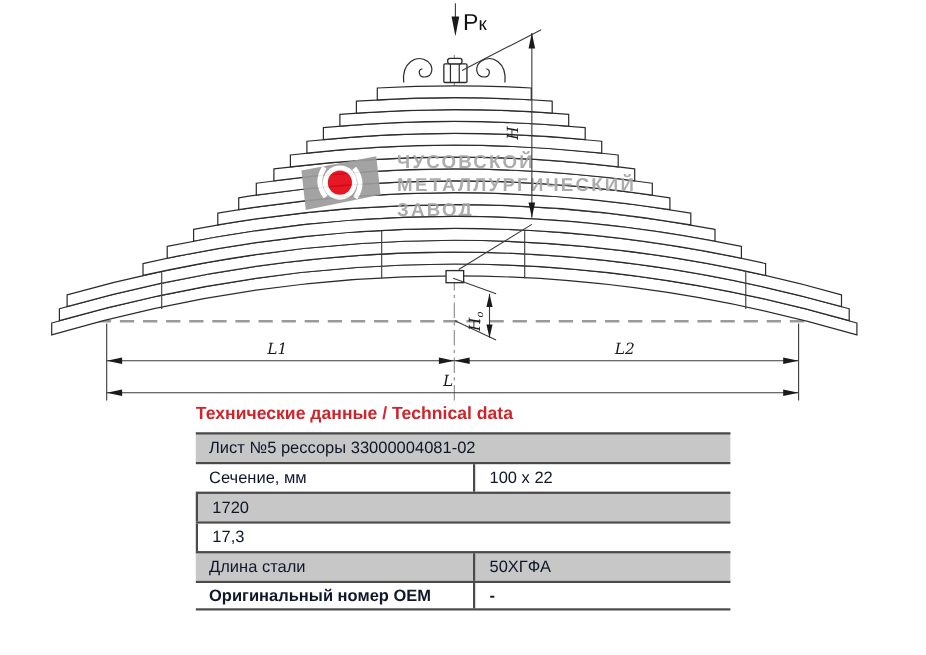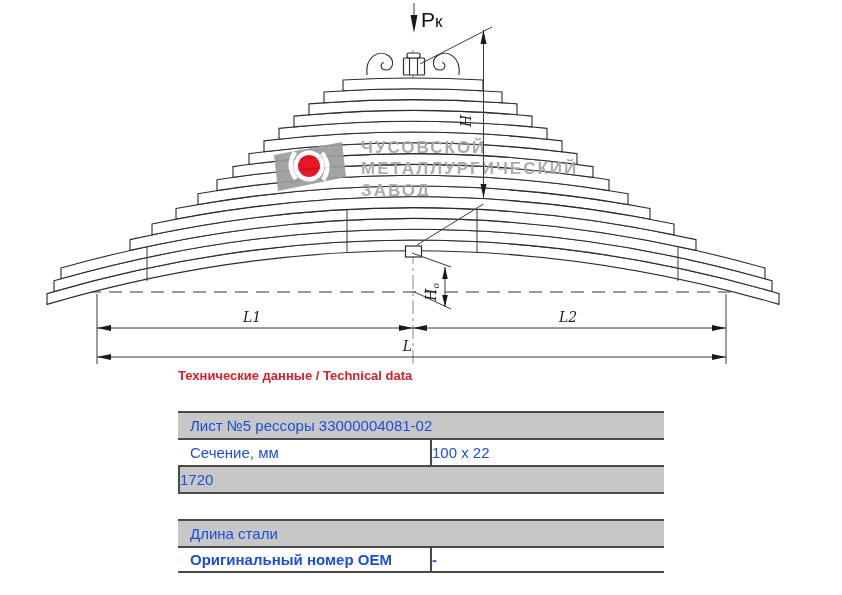--- a/index.html
+++ b/index.html
@@ -8,28 +8,28 @@
   svg{position:absolute;left:0;top:0;}
   .drawline{stroke:#2b2b2b;stroke-width:1.1;fill:none;}
   .leaf{stroke:#2b2b2b;stroke-width:1.1;fill:#ffffff;}
   .thin{stroke:#3a3a3a;stroke-width:1;fill:none;}
   .dim{stroke:#3a3a3a;stroke-width:1;fill:none;}
   .arrow{fill:#1a1a1a;stroke:none;}
   .dimtext{font-family:"DejaVu Serif",serif;font-style:italic;font-size:14px;fill:#1a1a1a;}
   .forcetext{font-family:"Liberation Sans",sans-serif;font-size:21px;fill:#111;}
   .wmtext{font-family:"Liberation Sans",sans-serif;font-weight:bold;font-size:17px;
           fill:#a6a6a6;letter-spacing:2px;opacity:.92;}
-  .title{position:absolute;left:178px;top:368px;font-size:13px;font-weight:bold;color:#d2232a;}
-  .spec-table{position:absolute;left:178px;top:411px;width:486px;color:#1d4ed8;}
+  .title{position:absolute;left:178px;top:368px;font-size:16px;font-weight:bold;color:#d2232a;}
+  .spec-table{position:absolute;left:178px;top:393px;width:486px;color:#0f172a;}
   .t-row{height:27px;box-sizing:border-box;border-top:2px solid #4a4a4a;display:flex;
          align-items:stretch;font-size:15px;}
   .t-row.last{border-bottom:2px solid #4a4a4a;font-weight:bold;}
   .t-row.gray{background:#c7c7c7;}
   .cell-label{width:240px;padding-left:12px;display:flex;align-items:center;}
-  .cell-value{flex:1;padding-left:0;border-left:2px solid #4a4a4a;display:flex;align-items:center;}
+  .cell-value{flex:1;padding-left:13px;border-left:2px solid #4a4a4a;display:flex;align-items:center;}
   .cell-full{flex:1;padding-left:12px;display:flex;align-items:center;}
   .abcp{position:absolute;left:356px;top:500px;font-family:"DejaVu Sans",sans-serif;
         font-weight:bold;font-size:42px;color:#bfbfbf;opacity:.8;letter-spacing:2px;}
   .abcp .ru{font-size:25px;font-style:italic;position:relative;top:-7px;left:-4px;}
 </style>
 </head>
 <body>
 
 <div class="page">
 
@@ -136,23 +136,25 @@
       <div class="cell-full">Лист №5 рессоры 33000004081-02</div>
     </div>
     <div class="t-row">
       <div class="cell-label">Сечение, мм</div>
       <div class="cell-value">100 x 22</div>
     </div>
     <div class="t-row gray">
       <div class="cell-value">1720</div>
     </div>
     <div class="t-row">
+      <div class="cell-value">17,3</div>
     </div>
     <div class="t-row gray">
       <div class="cell-label">Длина стали</div>
+      <div class="cell-value">50ХГФА</div>
     </div>
     <div class="t-row last">
       <div class="cell-label">Оригинальный номер OEM</div>
       <div class="cell-value">-</div>
     </div>
   </div>
 
 
 </div>
 

